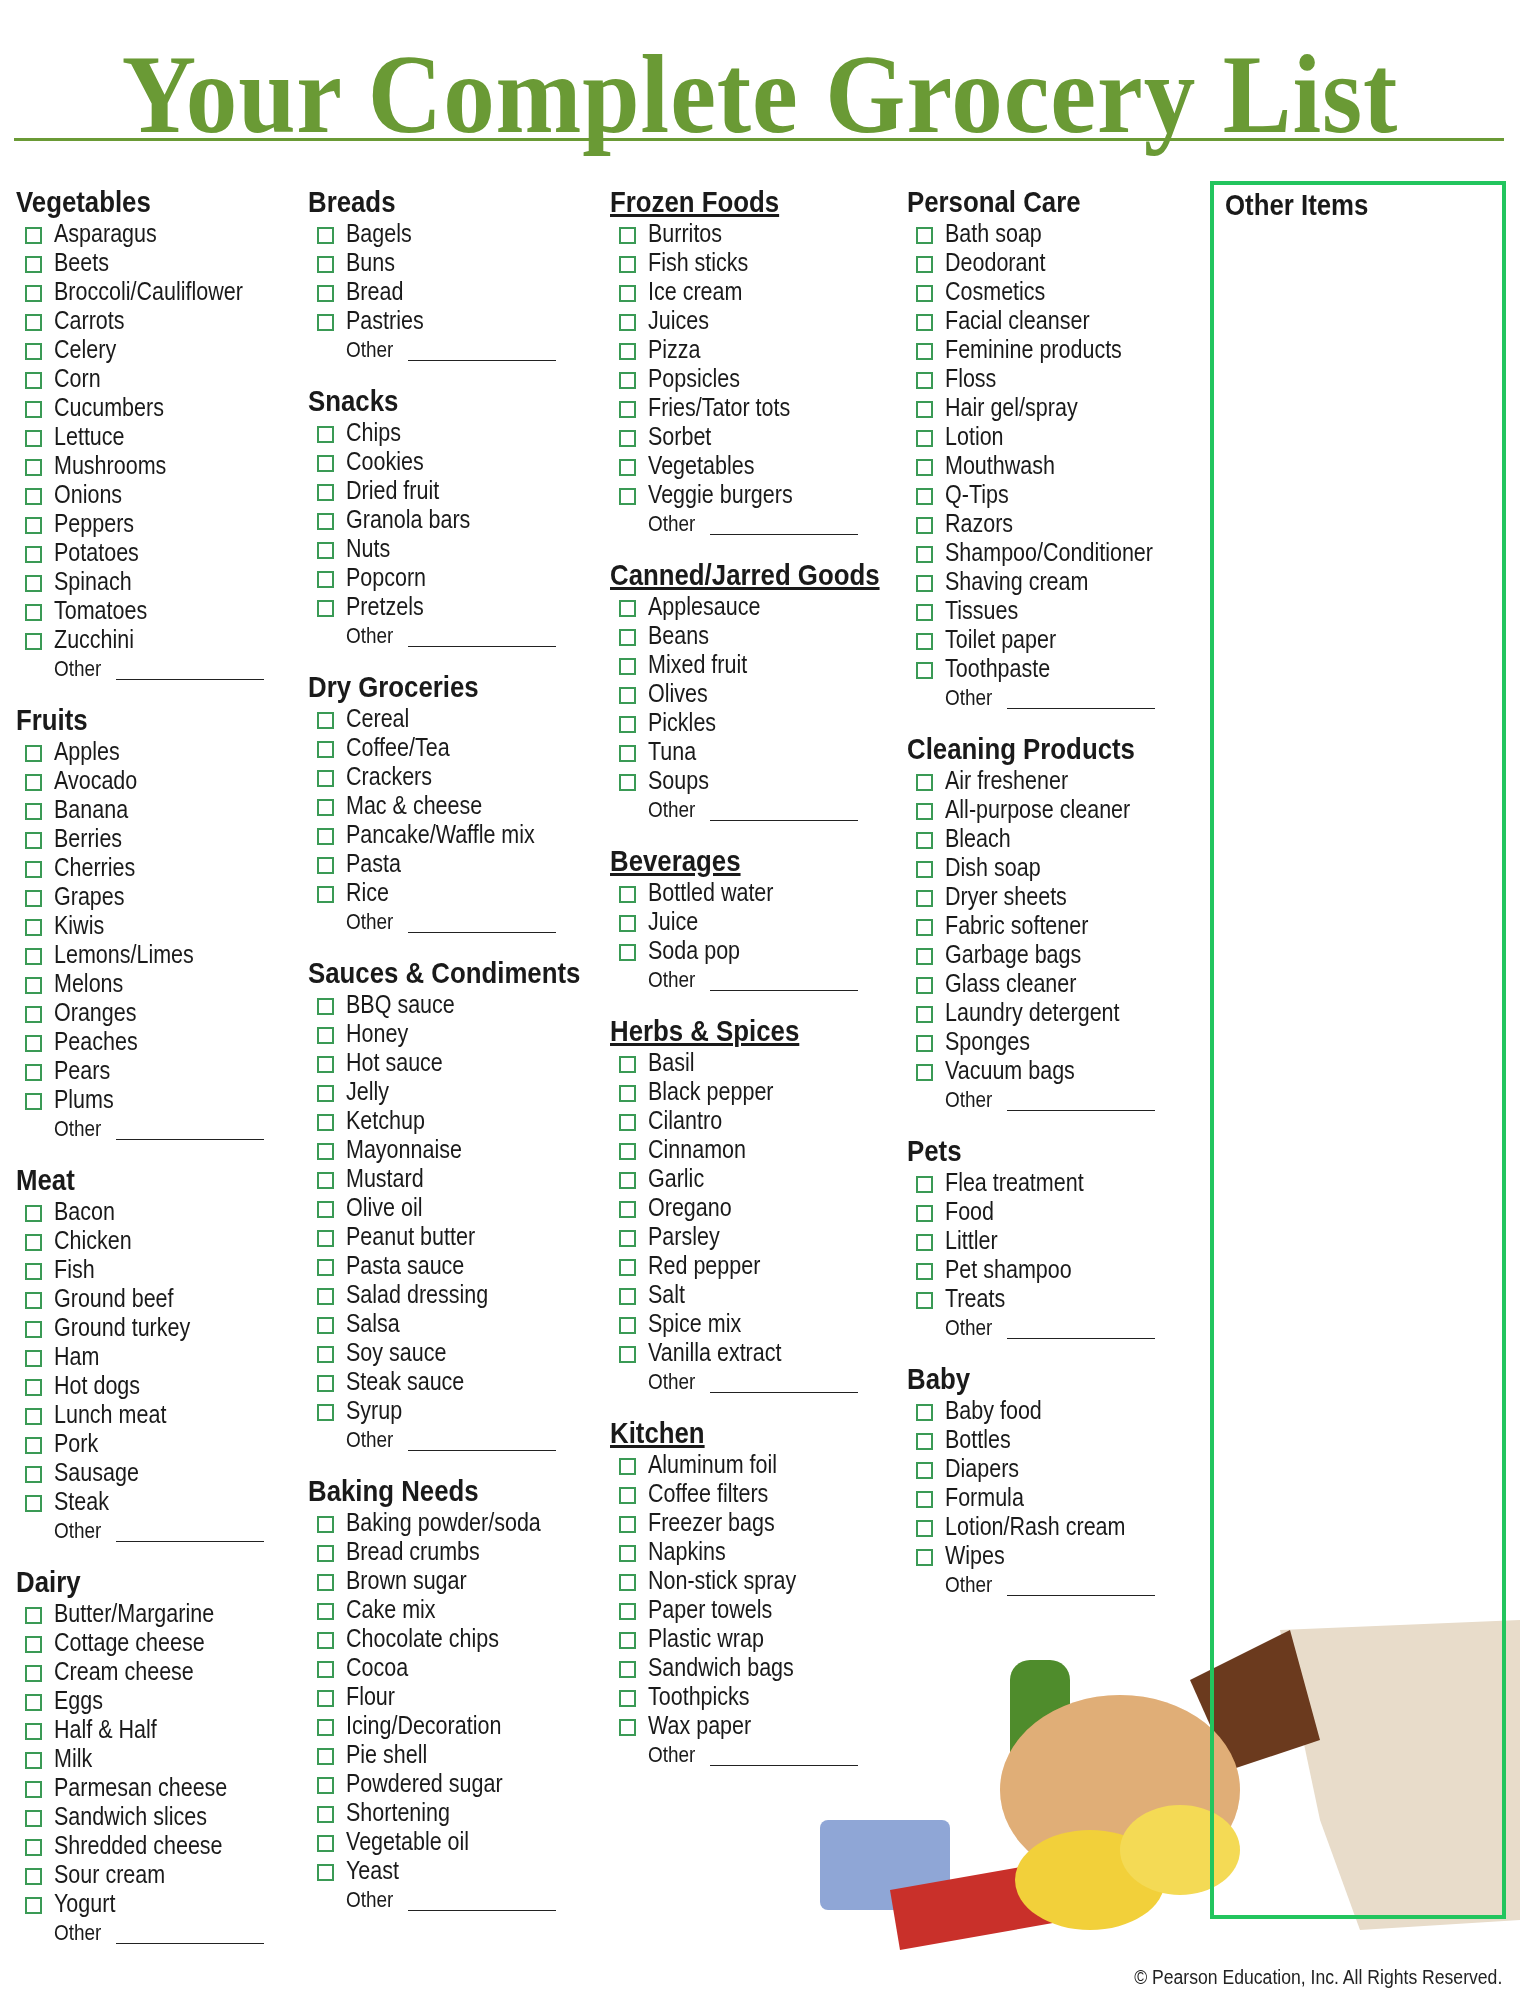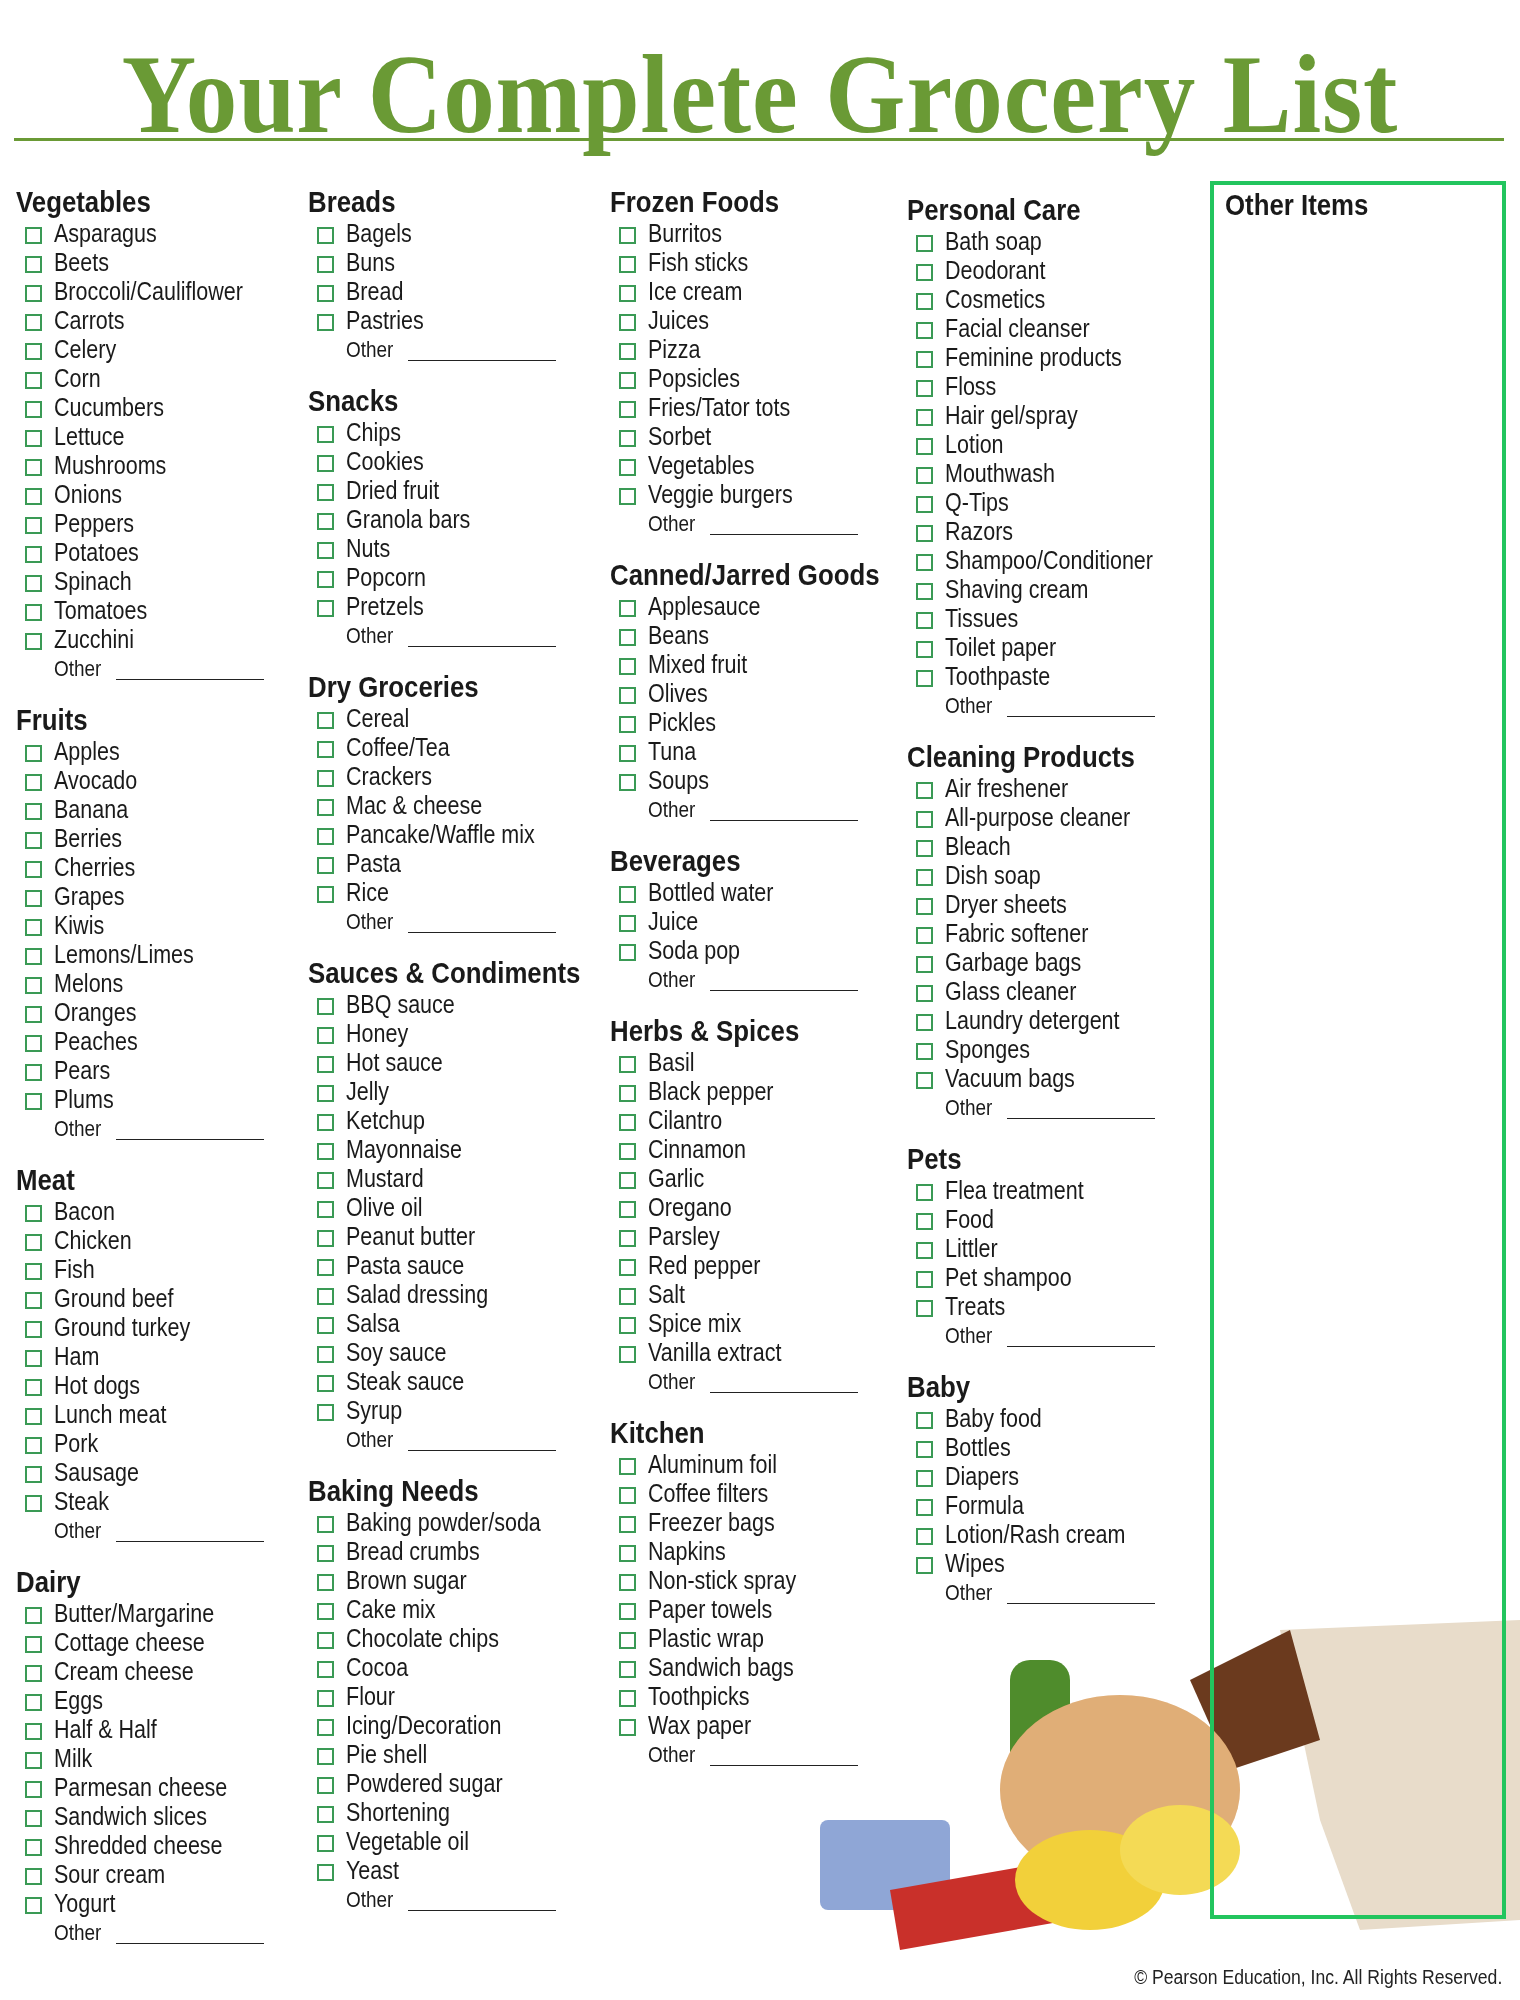--- a/index.html
+++ b/index.html
@@ -155,21 +155,21 @@
       <div class="item"><span class="cb"></span><span class="txt">Flour</span></div>
       <div class="item"><span class="cb"></span><span class="txt">Icing/Decoration</span></div>
       <div class="item"><span class="cb"></span><span class="txt">Pie shell</span></div>
       <div class="item"><span class="cb"></span><span class="txt">Powdered sugar</span></div>
       <div class="item"><span class="cb"></span><span class="txt">Shortening</span></div>
       <div class="item"><span class="cb"></span><span class="txt">Vegetable oil</span></div>
       <div class="item"><span class="cb"></span><span class="txt">Yeast</span></div>
       <div class="other"><span class="txt">Other</span><span class="line"></span></div>
     </div>
   </div>
-<div class="col" id="col2" style="left:610px;">
+<div class="col" id="col2" style="left:610px;text-decoration:underline;">
     <div class="sec">
       <div class="head">Frozen Foods</div>
       <div class="item"><span class="cb"></span><span class="txt">Burritos</span></div>
       <div class="item"><span class="cb"></span><span class="txt">Fish sticks</span></div>
       <div class="item"><span class="cb"></span><span class="txt">Ice cream</span></div>
       <div class="item"><span class="cb"></span><span class="txt">Juices</span></div>
       <div class="item"><span class="cb"></span><span class="txt">Pizza</span></div>
       <div class="item"><span class="cb"></span><span class="txt">Popsicles</span></div>
       <div class="item"><span class="cb"></span><span class="txt">Fries/Tator tots</span></div>
       <div class="item"><span class="cb"></span><span class="txt">Sorbet</span></div>
@@ -218,21 +218,21 @@
       <div class="item"><span class="cb"></span><span class="txt">Napkins</span></div>
       <div class="item"><span class="cb"></span><span class="txt">Non-stick spray</span></div>
       <div class="item"><span class="cb"></span><span class="txt">Paper towels</span></div>
       <div class="item"><span class="cb"></span><span class="txt">Plastic wrap</span></div>
       <div class="item"><span class="cb"></span><span class="txt">Sandwich bags</span></div>
       <div class="item"><span class="cb"></span><span class="txt">Toothpicks</span></div>
       <div class="item"><span class="cb"></span><span class="txt">Wax paper</span></div>
       <div class="other"><span class="txt">Other</span><span class="line"></span></div>
     </div>
   </div>
-<div class="col" id="col3" style="left:907px;margin-top:8px;">
+<div class="col" id="col3" style="left:907px;">
     <div class="sec">
       <div class="head">Personal Care</div>
       <div class="item"><span class="cb"></span><span class="txt">Bath soap</span></div>
       <div class="item"><span class="cb"></span><span class="txt">Deodorant</span></div>
       <div class="item"><span class="cb"></span><span class="txt">Cosmetics</span></div>
       <div class="item"><span class="cb"></span><span class="txt">Facial cleanser</span></div>
       <div class="item"><span class="cb"></span><span class="txt">Feminine products</span></div>
       <div class="item"><span class="cb"></span><span class="txt">Floss</span></div>
       <div class="item"><span class="cb"></span><span class="txt">Hair gel/spray</span></div>
       <div class="item"><span class="cb"></span><span class="txt">Lotion</span></div>

